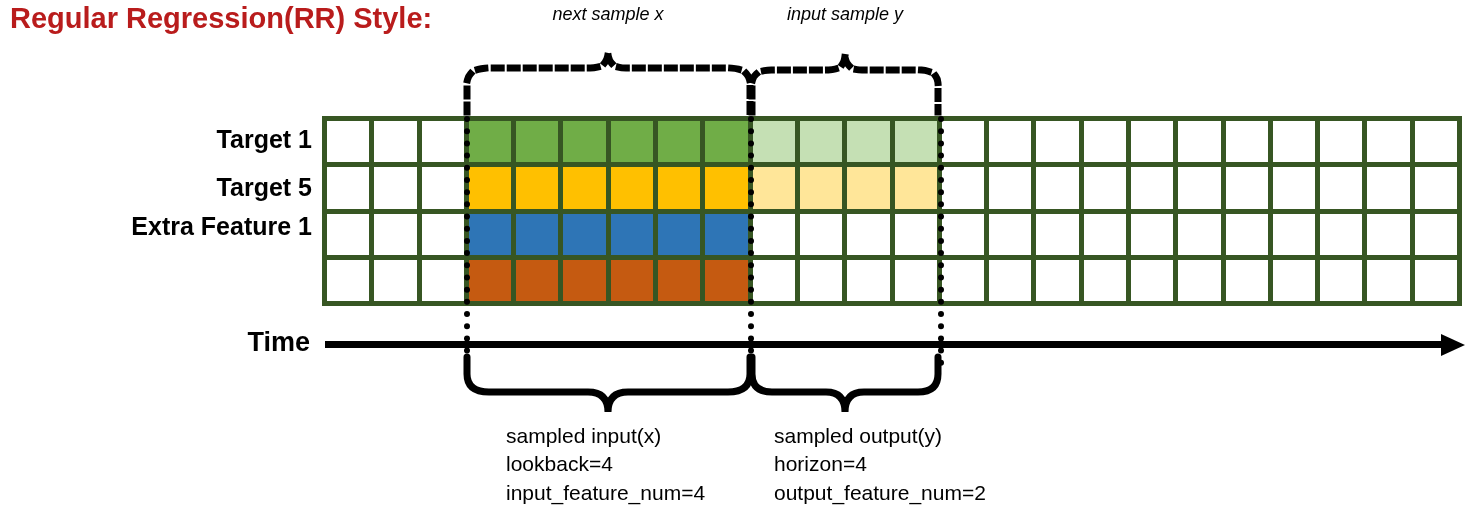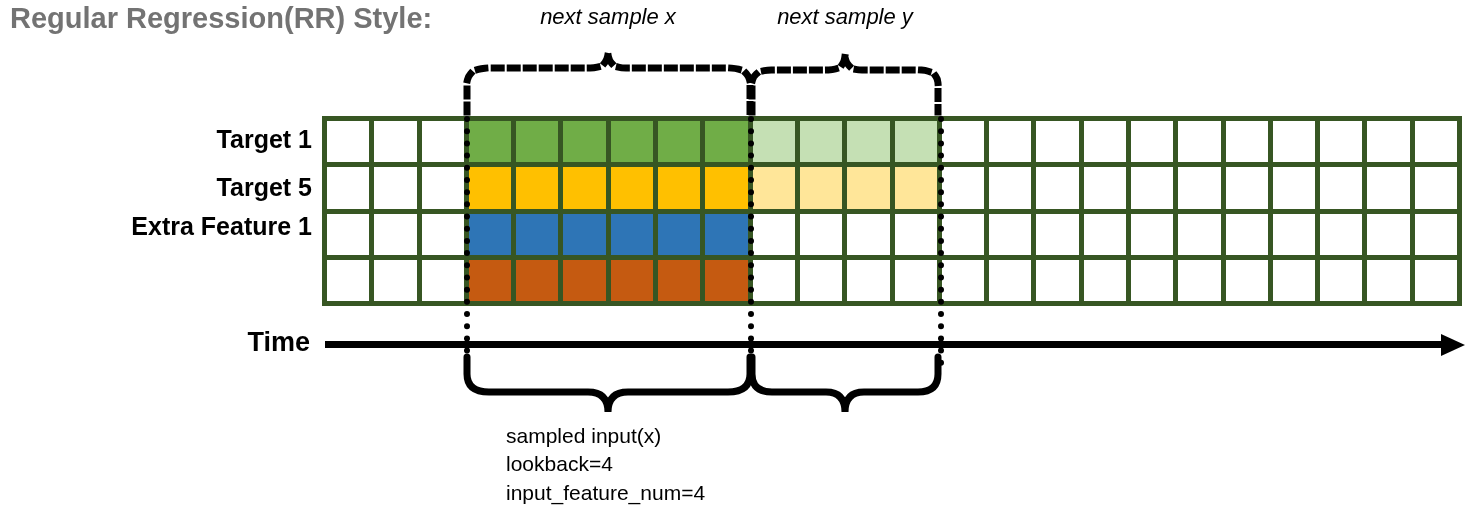--- a/index.html
+++ b/index.html
@@ -8,21 +8,21 @@
     background:#ffffff;
     font-family:"Liberation Sans", sans-serif;
     overflow:hidden;
     position:relative;
   }
   #stage{position:absolute;left:0;top:0;width:1476px;height:516px;}
 
   
   .title{
     position:absolute;left:10px;top:2px;
-    font-size:29px;font-weight:700;color:#737373;
+    font-size:29px;font-weight:700;color:#b91c1c;
     letter-spacing:0px;white-space:nowrap;
   }
 
   
   .row-label{
     position:absolute;right:0;
     width:310px;text-align:right;
     font-size:25px;font-weight:700;color:#000;
     white-space:nowrap;
   }
@@ -66,21 +66,21 @@
     position:absolute;width:0;
     border-left:6px dotted #000;
   }
 
   
   .ovl{position:absolute;left:0;top:0;width:1476px;height:516px;pointer-events:none;}
 
   
   .ann-top{
     position:absolute;
-    font-size:22px;font-style:italic;font-weight:500;color:#000;
+    font-size:18px;font-style:italic;font-weight:500;color:#000;
     white-space:nowrap;text-align:center;
   }
   .ann-bot{
     position:absolute;
     font-size:21px;color:#000;white-space:nowrap;
     line-height:1.35;
   }
 </style>
 </head>
 <body>
@@ -216,21 +216,26 @@
   <svg class="ovl" viewBox="0 0 1476 516">
     <g fill="none" stroke="#000000" stroke-width="7" stroke-linecap="round">
       <path d="M467,357 L467,374 Q467,392 489,392 L588,392 Q608,392 608,412
                Q608,392 628,392 L728,392 Q750,392 750,374 L750,357"></path>
       <path d="M752,357 L752,374 Q752,392 772,392 L826,392 Q845,392 845,412
                Q845,392 864,392 L918,392 Q938,392 938,374 L938,357"></path>
     </g>
   </svg>
 
   <div class="ann-top" style="left:498px;top:4px;width:220px;">next sample x</div>
-  <div class="ann-top" style="left:735px;top:4px;width:220px;">next sample y</div>
+  <div class="ann-top" style="left:735px;top:4px;width:220px;">input sample y</div>
 
   <div class="ann-bot" style="left:506px;top:422px;">
     <div>sampled input(x)</div>
     <div>lookback=4</div>
     <div>input_feature_num=4</div>
   </div>
+  <div class="ann-bot" style="left:774px;top:422px;">
+    <div>sampled output(y)</div>
+    <div>horizon=4</div>
+    <div>output_feature_num=2</div>
+  </div>
 
 </div>
 
 </body></html>

